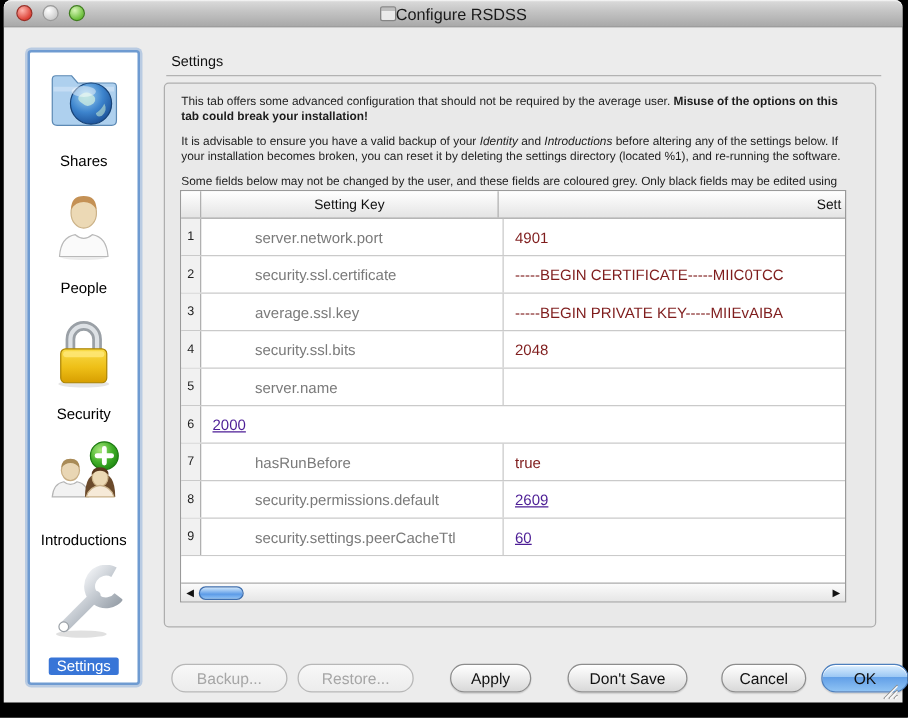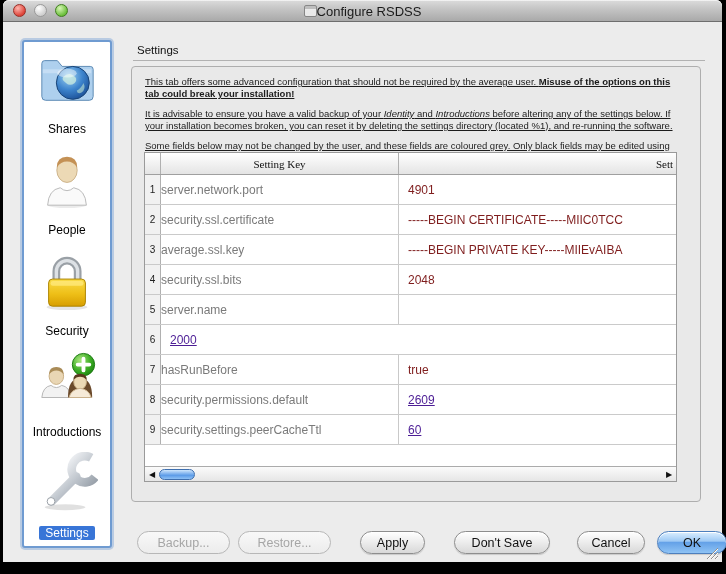--- a/index.html
+++ b/index.html
@@ -36,35 +36,35 @@
   .side-label.selected { background:#3875d7; color:#fff; padding:0 6px; border-radius:2px; }
 
   
   .section-title { position:absolute; left:134px; top:44px; font-size:11.5px; color:#111; }
   .section-sep { position:absolute; left:130px; top:60px; width:572px; height:1px; background:#b2b2b2; }
 
   
   .panel { position:absolute; left:128px; top:66px; width:570px; height:436px;
            background:#e9e9e9; border:1px solid #aeaeae; border-radius:4px; }
   .notice { padding:9px 13px 0 13px; font-size:9.5px; line-height:12px; color:#1c1c1c; }
-  .notice p { margin-bottom:8px;text-decoration:underline; }
+  .notice p { margin-bottom:8px; }
 
   
   .stable { position:absolute; left:12px; top:85px; width:533px; height:330px;
             background:#fff; border:1px solid #9a9a9a; display:flex; flex-direction:column; }
   .thead { display:flex; height:22px; background:linear-gradient(#ffffff,#e4e4e4);
-           border-bottom:1px solid #9f9f9f; font-size:11px; color:#111; flex:0 0 auto;font-family:Liberation Serif, serif; }
+           border-bottom:1px solid #9f9f9f; font-size:11px; color:#111; flex:0 0 auto; }
   .th-num { width:16px; border-right:1px solid #b0b0b0; }
   .th-key { width:238px; border-right:1px solid #b0b0b0; display:flex; align-items:center; justify-content:center; }
   .th-val { flex:1; display:flex; align-items:center; justify-content:flex-end; padding-right:3px; }
   .trow { display:flex; height:30px; border-bottom:1px solid #cacaca; font-size:12px; flex:0 0 auto; }
   .td-num { width:16px; background:#f1f1f1; border-right:1px solid #b0b0b0;
             font-size:10px; color:#222; display:flex; align-items:center; justify-content:center; }
-  .td-key { width:238px; border-right:1px solid #c9c9c9; display:flex; align-items:center;
-            padding-left:0; color:#7a7a7a; white-space:nowrap; overflow:hidden; }
+  .td-key { width:210px; border-right:1px solid #c9c9c9; display:flex; align-items:center;
+            padding-left:11px; color:#7a7a7a; white-space:nowrap; overflow:hidden;margin-left:32px; }
   .td-val { flex:1; display:flex; align-items:center; padding-left:9px;
             white-space:nowrap; overflow:hidden; }
   .val-grey  { color:#7f1d1d; }
   .val-black { color:#4c1d95;text-decoration:underline; }
   .tfill { flex:1; background:#fff; }
   .hscroll { height:15px; flex:0 0 auto; position:relative; border-top:1px solid #ababab;
              background:linear-gradient(#fbfbfb,#e6e6e6); }
   .harrow { position:absolute; top:0; width:12px; height:14px; font-size:8px; color:#111;
             display:flex; align-items:center; justify-content:center; }
   .harrow.left { left:1px; } .harrow.right { right:1px; }

